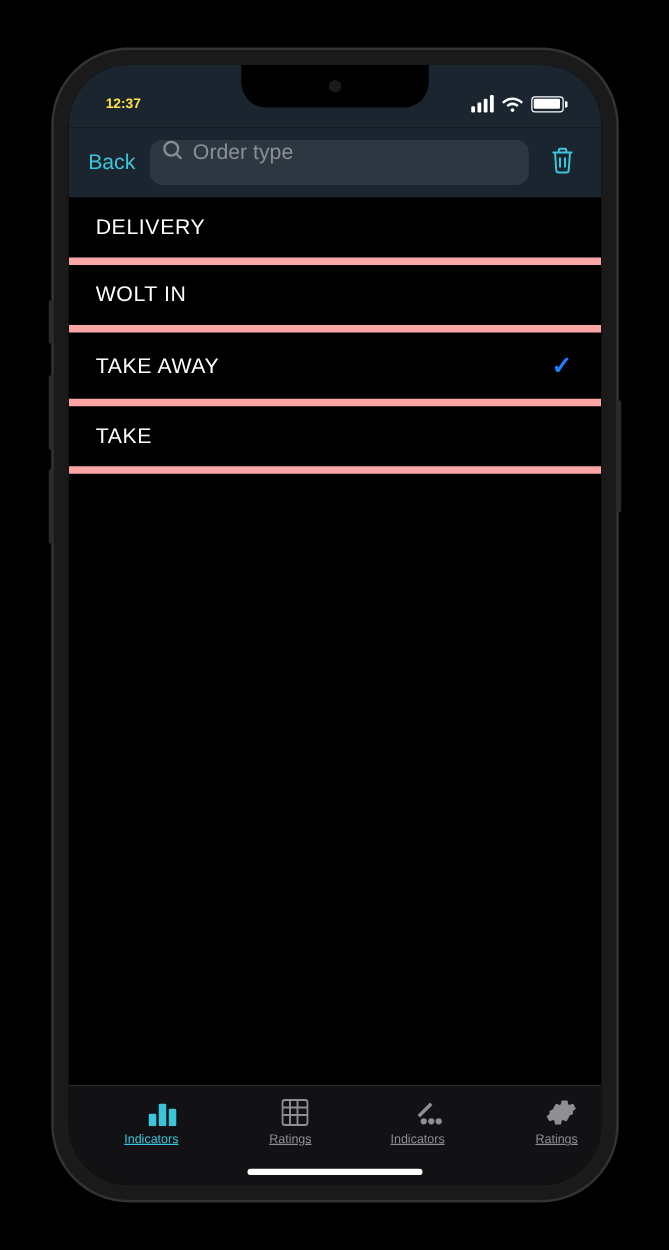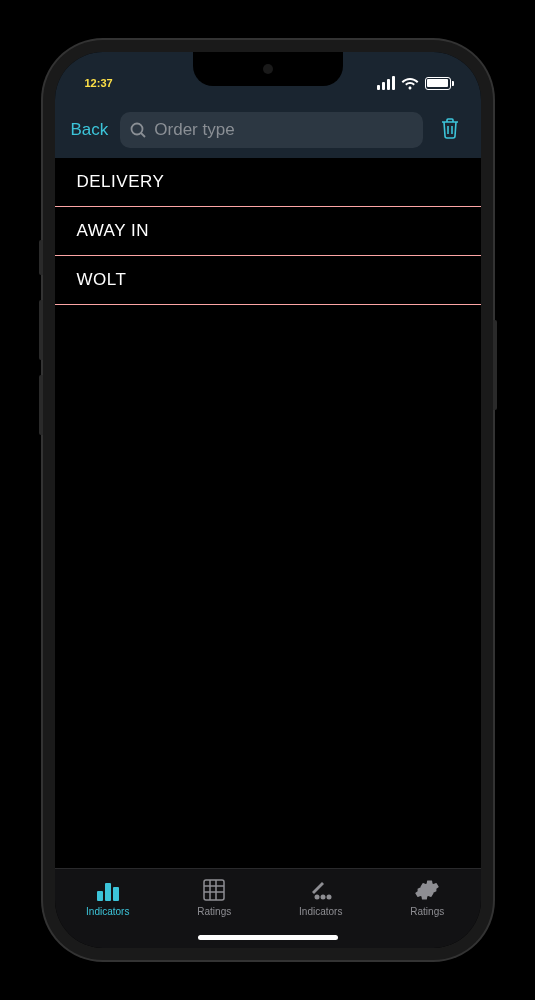--- a/index.html
+++ b/index.html
@@ -154,21 +154,21 @@
       font-size: 17px;
       cursor: pointer;
       text-align: center;
     }
     .search-container {
       flex: 1;
       background: rgba(120,130,140,0.2);
       border-radius: 10px;
       height: 36px;
       display: flex;
-      align-items: center;
+      align-items: flex-start;
       padding: 0 10px;
       gap: 8px;
     }
     .search-input {
       flex: 1;
       background: transparent;
       border: none;
       outline: none;
       color: #fff;
       font-size: 17px;
@@ -181,21 +181,21 @@
       cursor: pointer;
       padding: 4px;
     }
     .content {
       flex: 1;
       background: #000;
       overflow-y: auto;
     }
     .list-item {
       padding: 14px 22px;
-      border-bottom: 1px solid #fca5a5;
+      border-bottom: 6px solid #fca5a5;
       color: #fff;
       font-size: 17px;
       font-weight: 300;
       letter-spacing: 0.5px;
       display: flex;
       align-items: center;
       justify-content: space-between;
       cursor: pointer;
       text-align: right;
     }
@@ -209,26 +209,27 @@
       background: #121214;
       display: flex;
       justify-content: space-around;
       align-items: flex-start;
       padding-top: 8px;
       border-top: 1px solid #2a2a2c;
     }
     .tab-item {
       display: flex;
       flex-direction: column;
-      align-items: center;
+      align-items: flex-end;
       gap: 3px;
       cursor: pointer;
       color: #8e8e93;
       font-size: 10px;
       width: 70px;
+      text-decoration: underline;
     }
     .tab-item.active {
       color: #3cc4d9;
     }
     .tab-icon {
       width: 26px;
       height: 26px;
       display: flex;
       align-items: center;
       justify-content: center;
@@ -288,24 +289,28 @@
           <line x1="13" y1="10" x2="13" y2="18"></line>
         </svg>
       </div>
     </div>
 
     <div class="content">
       <div class="list-item">
         <span>DELIVERY</span>
       </div>
       <div class="list-item">
-        <span>AWAY IN</span>
+        <span>WOLT IN</span>
       </div>
       <div class="list-item">
-        <span>WOLT</span>
+        <span>TAKE AWAY</span>
+        <span class="checkmark">✓</span>
+      </div>
+      <div class="list-item">
+        <span>TAKE</span>
       </div>
     </div>
 
     <div class="tab-bar">
       <div class="tab-item active">
         <div class="tab-icon">
           <svg width="26" height="22" viewBox="0 0 26 22" fill="#3cc4d9">
             <rect x="2" y="12" width="6" height="10" rx="1"></rect>
             <rect x="10" y="4" width="6" height="18" rx="1"></rect>
             <rect x="18" y="8" width="6" height="14" rx="1"></rect>

